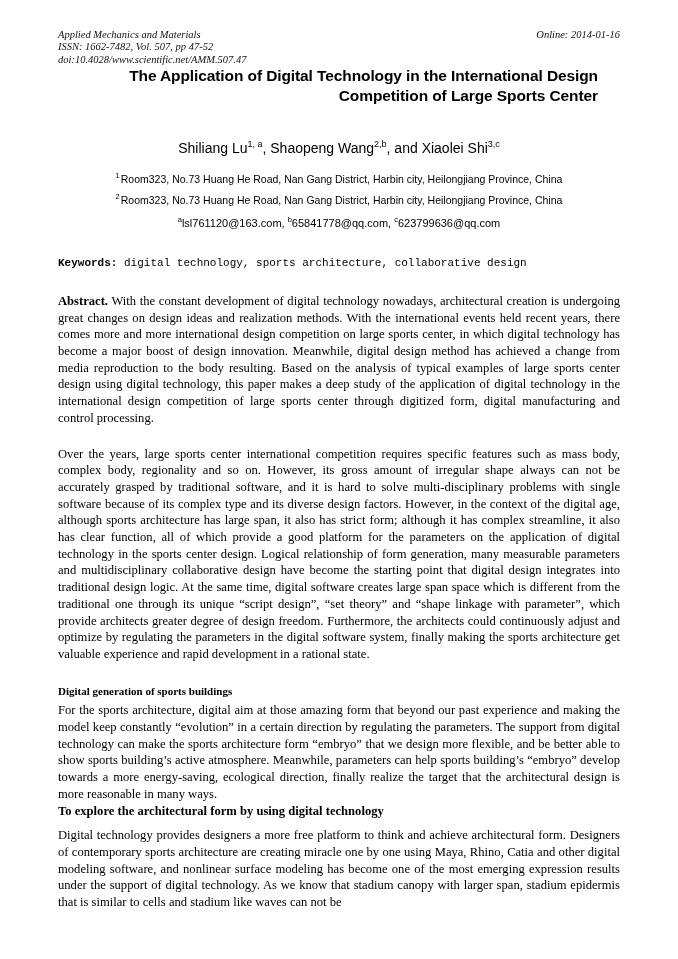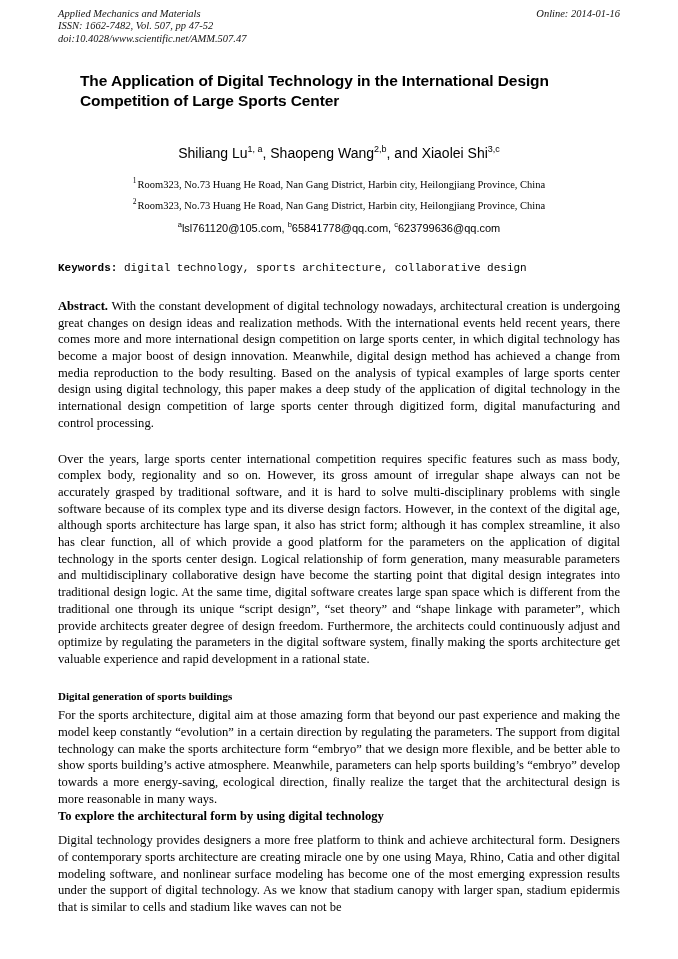--- a/index.html
+++ b/index.html
@@ -11,49 +11,48 @@
     position: relative;
     width: 678px;
     height: 959px;
     background: #ffffff;
     overflow: hidden;
     color: #000000;
   }
   .content {
     position: absolute;
     left: 58px;
-    top: 8px;
+    top: 16px;
     width: 562px;
   }
 
   
   .journal-header {
     font-family: "Liberation Serif", serif;
     font-style: italic;
     font-size: 10.5px;
     line-height: 12.3px;
     color: #111;
   }
   .journal-header .row-top {
     display: flex;
     justify-content: space-between;
     align-items: baseline;
   }
   .journal-header .row-top .left { white-space: nowrap; }
-  .journal-header .row-top .right { white-space: nowrap; }
+  .journal-header .row-top .right { white-space: nowrap; margin-top: 13px; }
   .journal-header .meta-line { display: block; }
 
   
   .paper-title {
-    margin-top: 26px;
     font-family: "Liberation Sans", sans-serif;
     font-weight: bold;
     font-size: 15.5px;
     line-height: 20px;
-    text-align: left;
+    text-align: right;
     letter-spacing: -0.1px;
     padding: 0 22px;
   }
 
   
   .authors {
     margin-top: 33px;
     font-family: "Liberation Sans", sans-serif;
     font-size: 14px;
     line-height: 18px;
@@ -61,21 +60,21 @@
   }
   .authors sup {
     font-size: 9px;
     vertical-align: super;
     line-height: 0;
   }
 
   
   .affiliations {
     margin-top: 12px;
-    font-family: Liberation Serif, serif;
+    font-family: Liberation Sans, sans-serif;
     font-size: 10.5px;
     line-height: 21px;
     text-align: center;
   }
   .affiliation-line sup {
     font-size: 7.5px;
     vertical-align: super;
     line-height: 0;
     margin-right: 1px;
   }
@@ -158,21 +157,21 @@
     <div class="authors">
       <span><span>Shiliang Lu</span><sup>1, a</sup></span><span>, </span><span><span>Shaopeng Wang</span><sup>2,b</sup></span><span>, and </span><span><span>Xiaolei Shi</span><sup>3,c</sup></span>
     </div>
 
     <div class="affiliations">
       <div class="affiliation-line"><sup>1</sup><span>Room323, No.73 Huang He Road, Nan Gang District, Harbin city, Heilongjiang Province, China</span></div>
       <div class="affiliation-line"><sup>2</sup><span>Room323, No.73 Huang He Road, Nan Gang District, Harbin city, Heilongjiang Province, China</span></div>
     </div>
 
     <div class="emails">
-      <sup>a</sup><span>lsl761120@105.com</span><span>, </span><sup>b</sup><span>65841778@qq.com</span><span>, </span><sup>c</sup><span>623799636@qq.com</span>
+      <sup>a</sup><span>lsl761120@163.com</span><span>, </span><sup>b</sup><span>65841778@qq.com</span><span>, </span><sup>c</sup><span>623799636@qq.com</span>
     </div>
 
     <div class="keywords">
       <span class="kw-label">Keywords:</span><span> digital technology, sports architecture, collaborative design</span>
     </div>
 
     <div class="abstract">
       <span class="ab-label">Abstract.</span><span> With the constant development of digital technology nowadays, architectural creation is undergoing great changes on design ideas and realization methods. With the international events held recent years, there comes more and more international design competition on large sports center, in which digital technology has become a major boost of design innovation. Meanwhile, digital design method has achieved a change from media reproduction to the body resulting. Based on the analysis of typical examples of large sports center design using digital technology, this paper makes a deep study of the application of digital technology in the international design competition of large sports center through digitized form, digital manufacturing and control processing.</span>
     </div>
 

